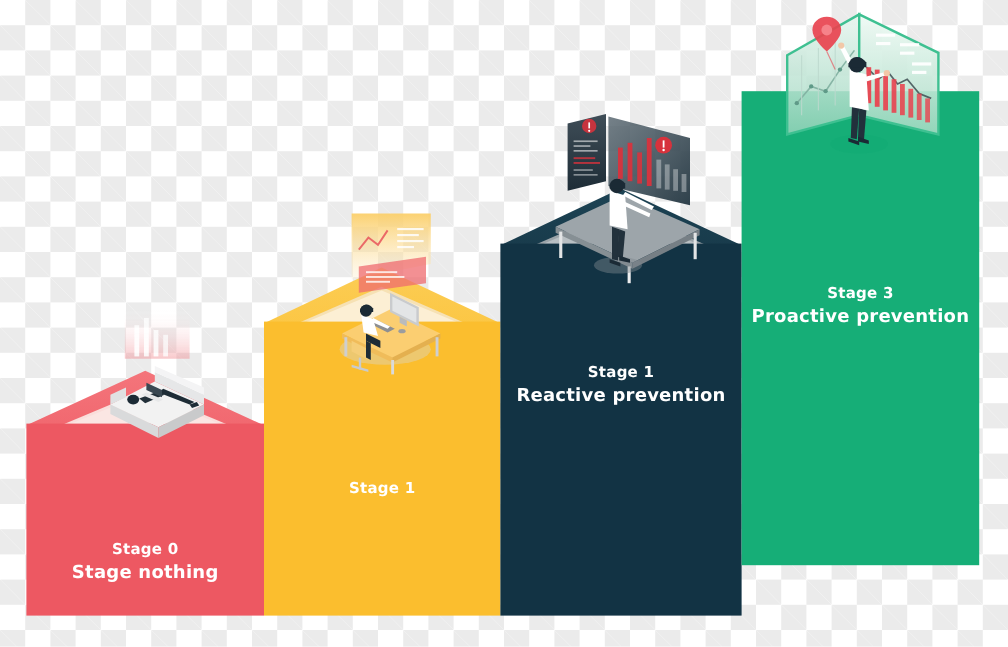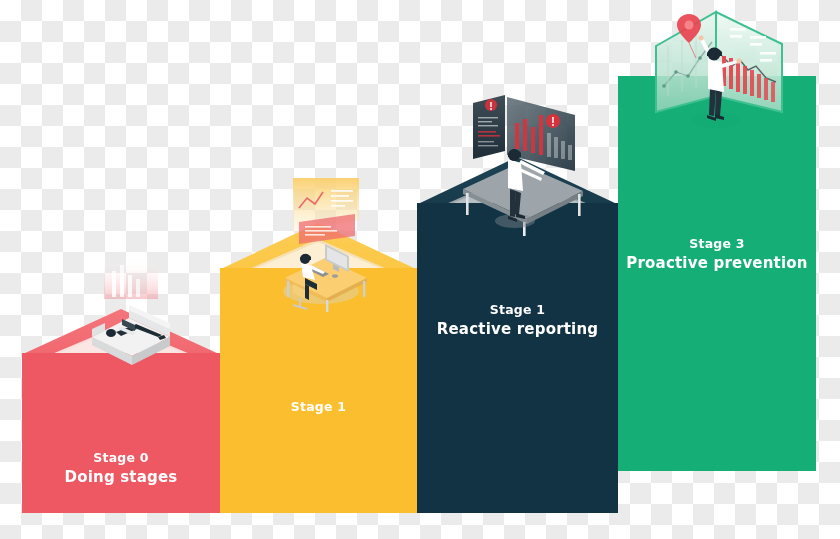--- a/index.html
+++ b/index.html
@@ -143,21 +143,21 @@
           <ellipse cx="37" cy="78" rx="5" ry="4" fill="#1B2A35"></ellipse>
 
           <path d="M48 70 L61 76 L61 70 L48 64 Z" fill="#3A4852"></path>
           <path d="M44 74 L58 80 L62 78 L48 72 Z" fill="#E7E8E9"></path>
         </g>
       </svg>
     </div>
 
     <div class="caption" style="top:96px;">
       <span class="l1">Stage 0</span>
-      <span class="l2">Doing stages</span>
+      <span class="l2">Stage nothing</span>
     </div>
   </div>
 
   <div class="stage" style="left:220px; top:268px; width:197px; height:245px;">
 
     <div class="cap" style="top:-46px; width:197px; height:92px;">
       <svg width="197" height="94" viewBox="0 0 197 94">
         <defs>
           <linearGradient id="yelTopG" x1="0" y1="0" x2="0" y2="1">
             <stop offset="0" stop-color="#FCCD55"></stop>
@@ -343,21 +343,21 @@
           <path d="M66 78 L88 88 L89 85 L67 75 Z" fill="#FFFFFF"></path>
 
           <circle cx="61" cy="62" r="6" fill="#1B2A35"></circle>
           <path d="M55 61 Q61 52 68 60 L68 64 L55 64 Z" fill="#1B2A35"></path>
         </g>
       </svg>
     </div>
 
     <div class="caption" style="top:98px;">
       <span class="l1">Stage 1</span>
-      <span class="l2">Reactive reporting</span>
+      <span class="l2">Reactive prevention</span>
     </div>
   </div>
 
   <div class="stage" style="left:618px; top:118px; width:198px; height:353px;">
 
     <div class="cap" style="top:-46px; width:198px; height:92px;">
       <svg width="198" height="94" viewBox="0 0 198 94">
         <defs>
           <linearGradient id="grnTopG" x1="0" y1="0" x2="0" y2="1">
             <stop offset="0" stop-color="#2BC389"></stop>

